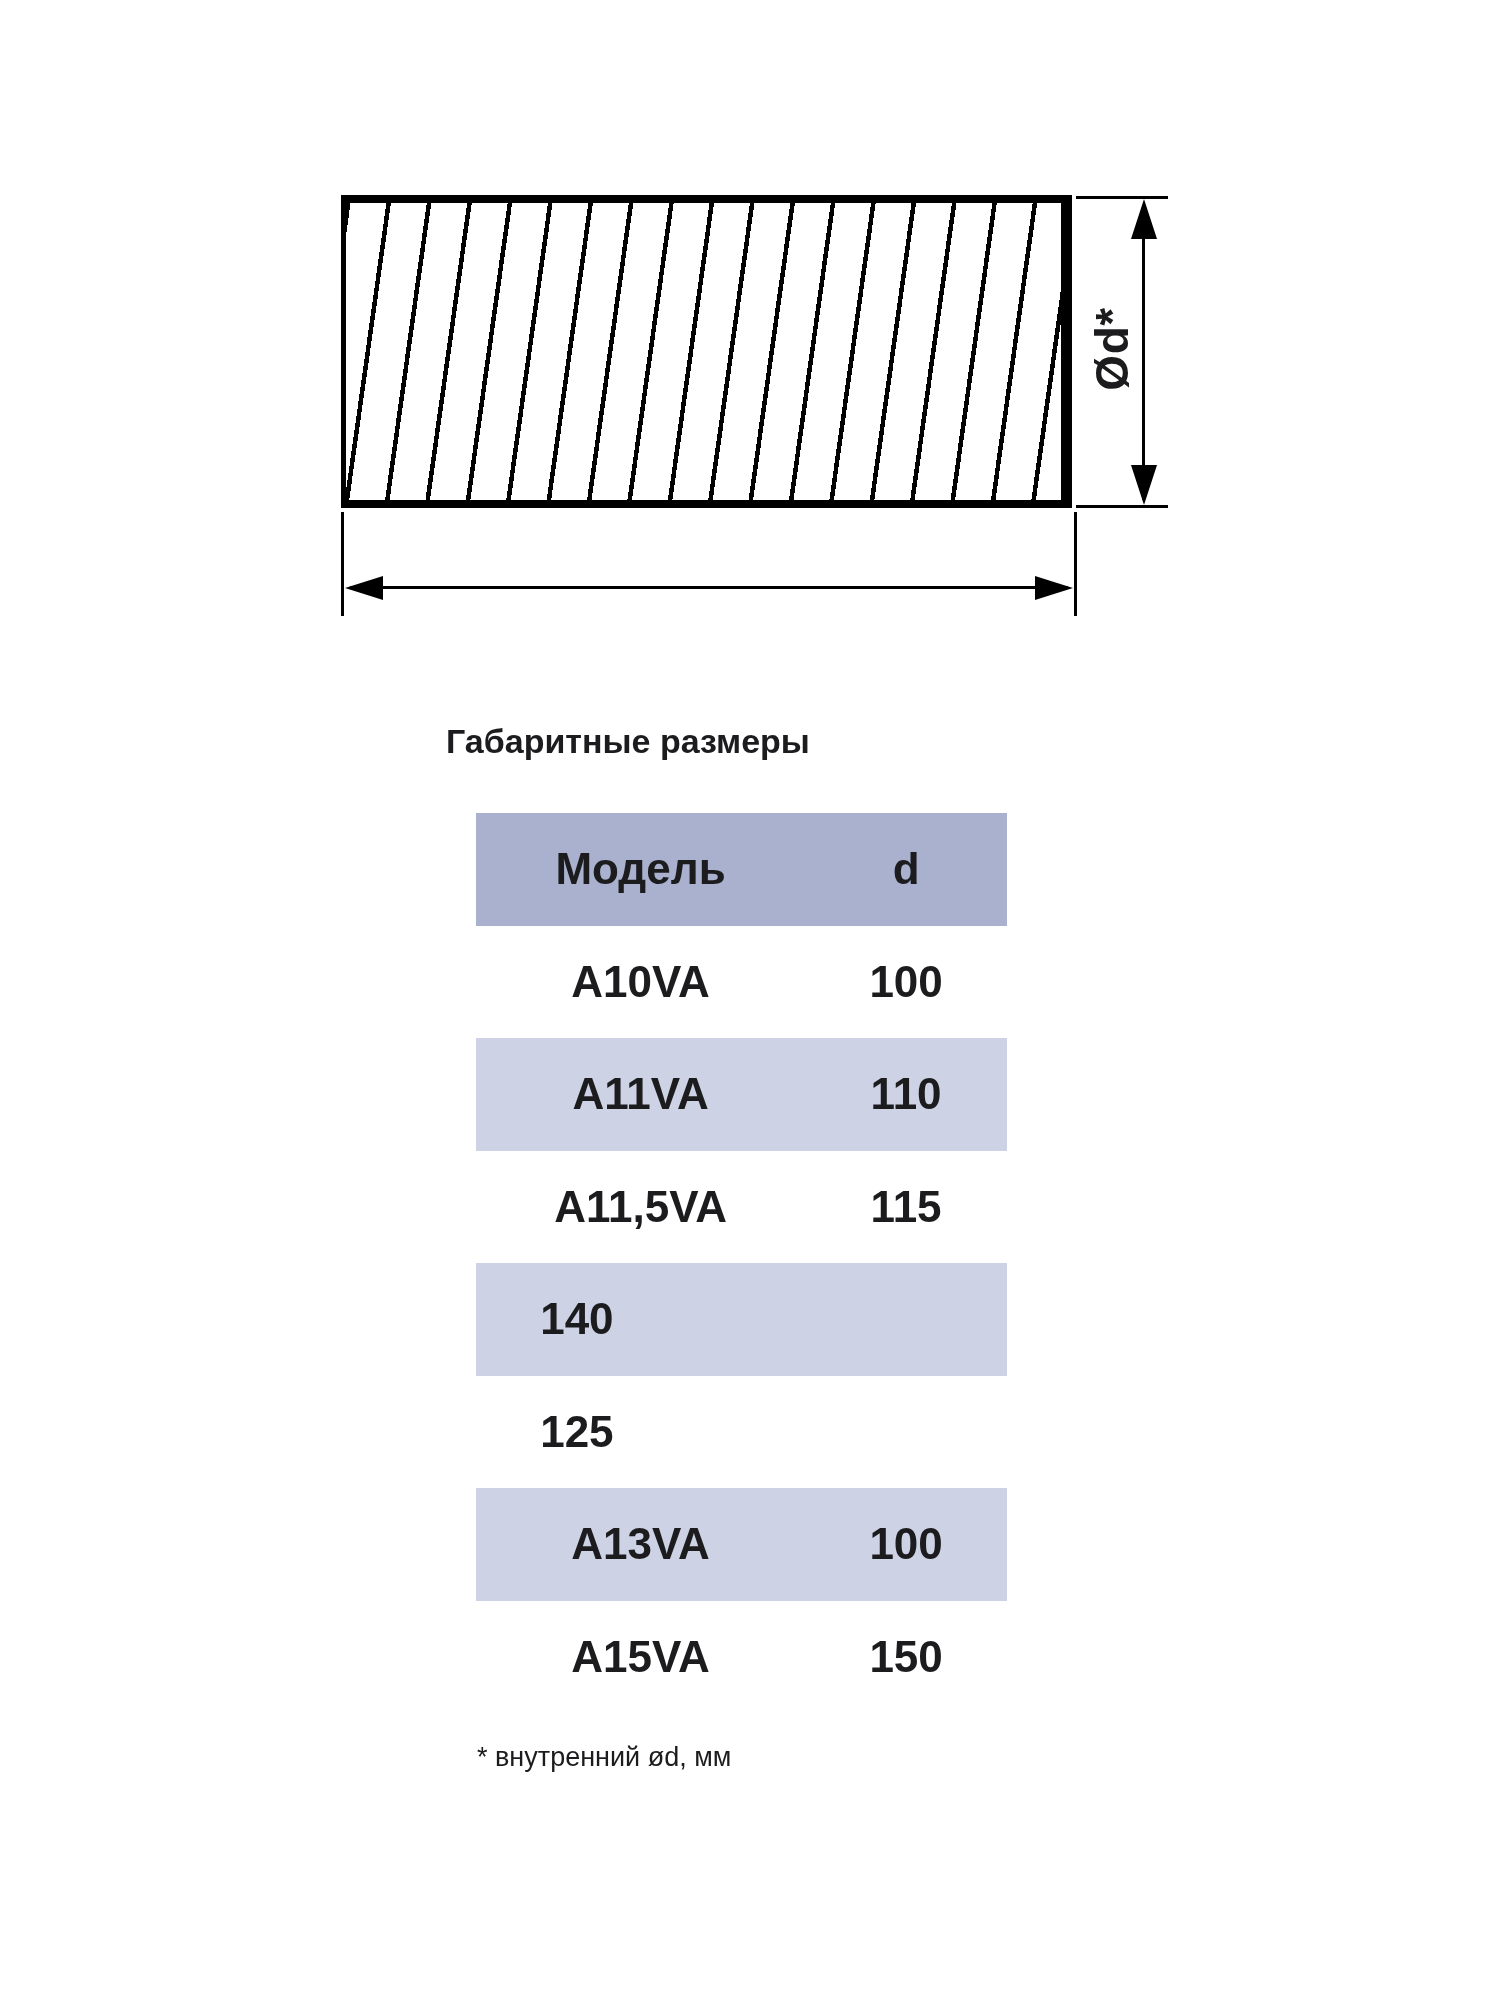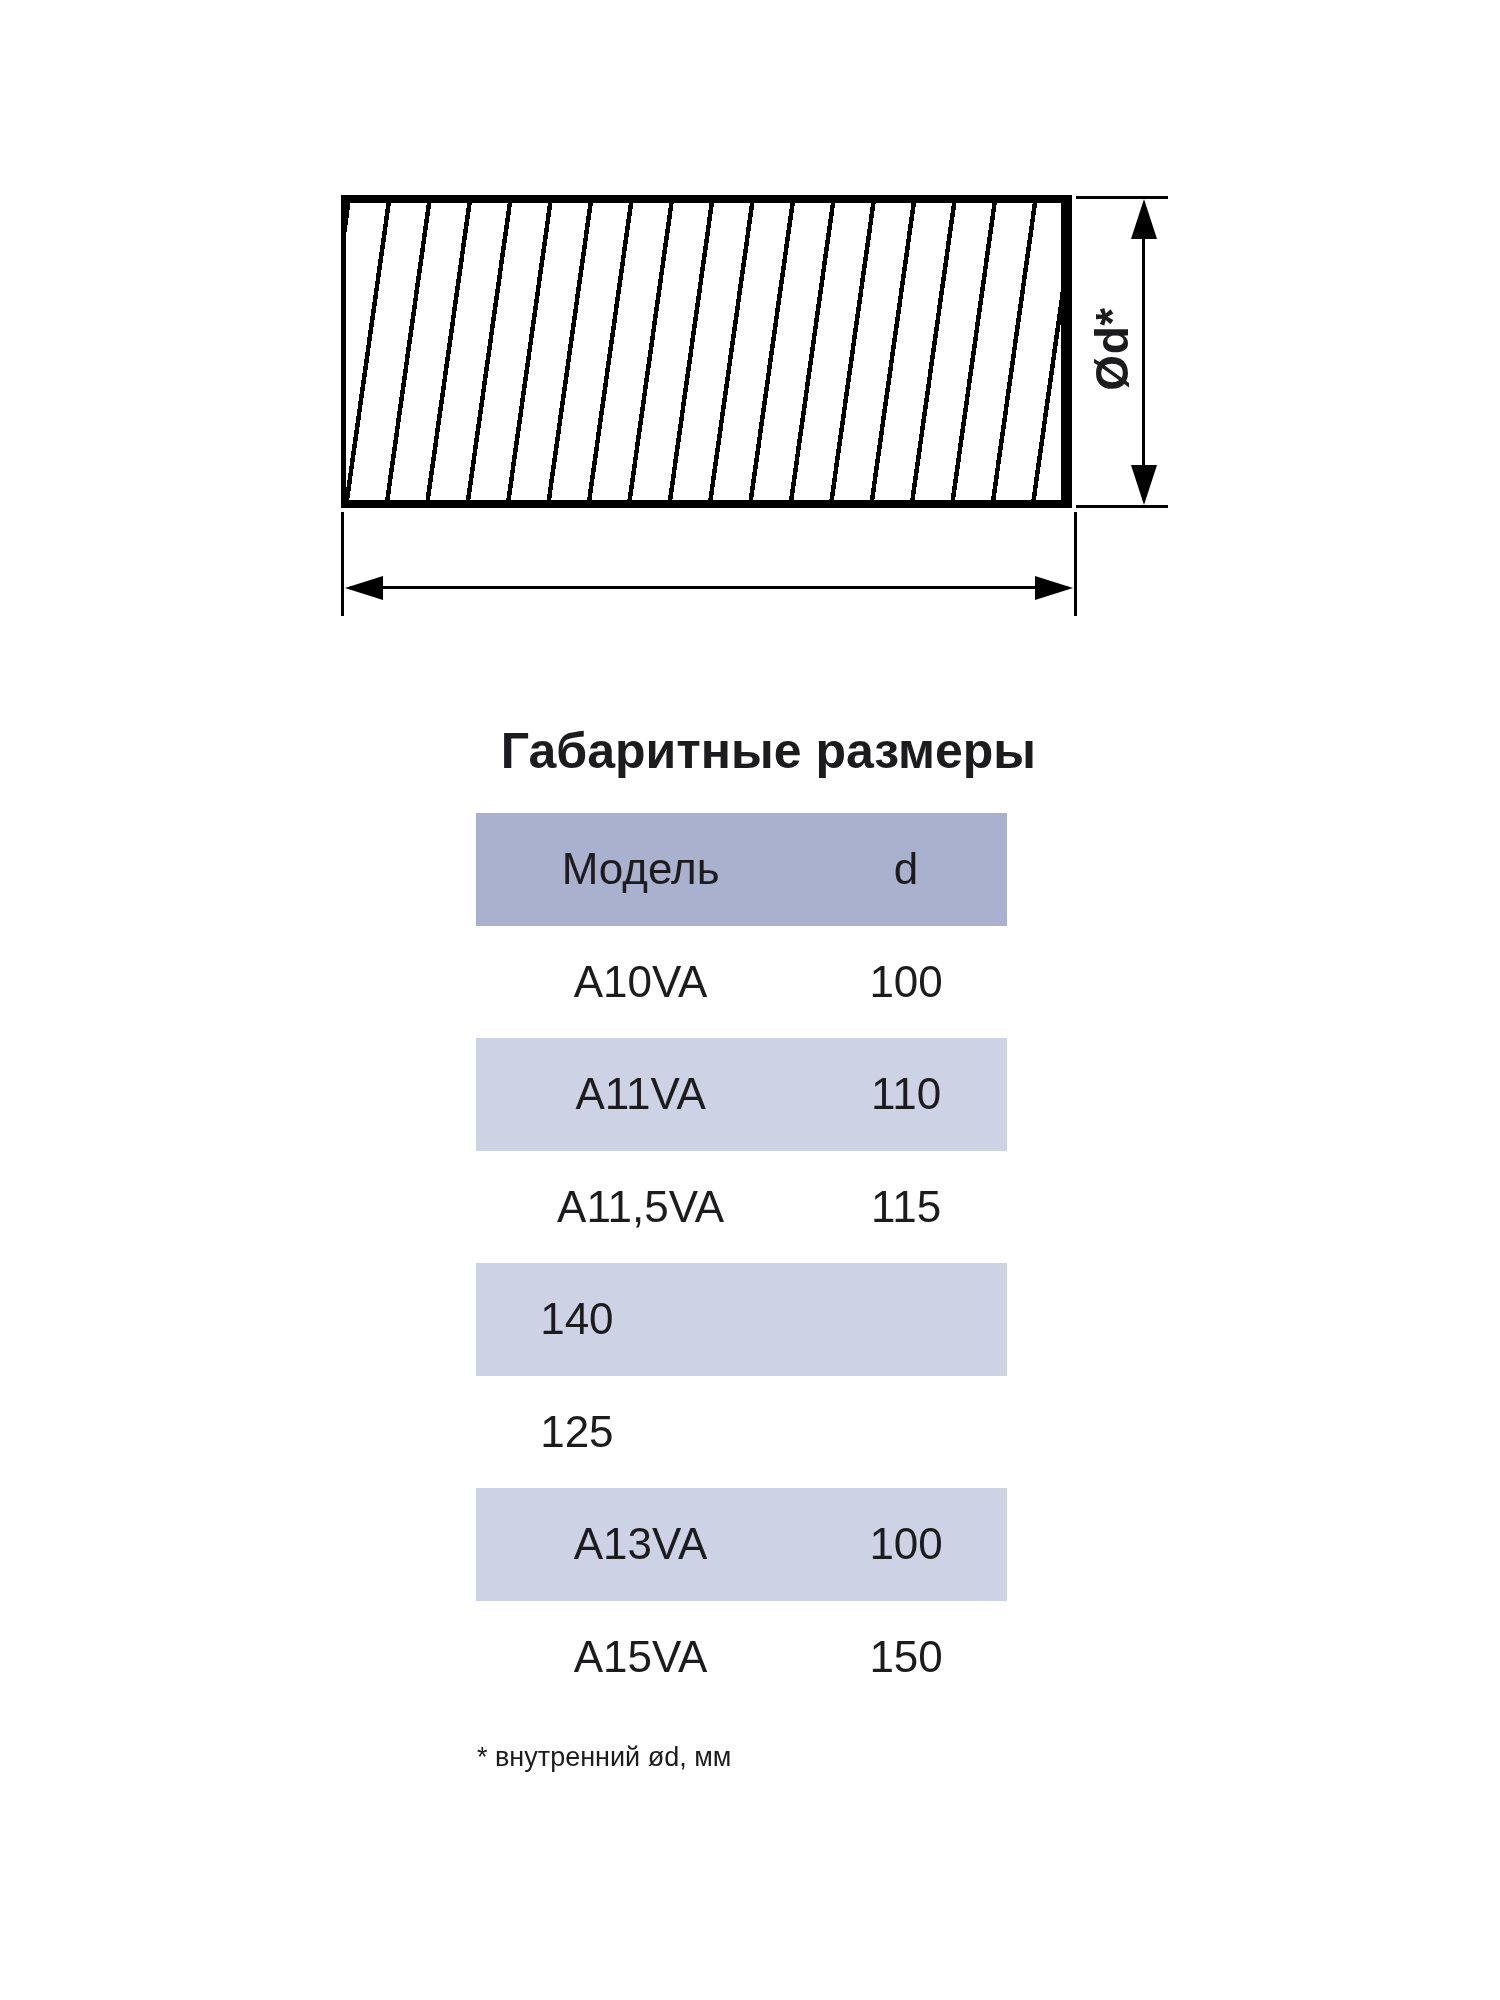--- a/index.html
+++ b/index.html
@@ -15,29 +15,29 @@
   .dim-label{position:absolute;font-weight:700;font-size:46px;letter-spacing:.5px;white-space:nowrap;}
   #l-label{left:400px;top:534px;width:620px;text-align:center;}
   #d-label{left:1112px;top:349px;transform:translate(-50%,-50%) rotate(-90deg);}
   .arr{position:absolute;width:0;height:0;}
   .arr-left {border-top:12px solid transparent;border-bottom:12px solid transparent;border-right:38px solid #000;}
   .arr-right{border-top:12px solid transparent;border-bottom:12px solid transparent;border-left:38px solid #000;}
   .arr-up   {border-left:13px solid transparent;border-right:13px solid transparent;border-bottom:40px solid #000;}
   .arr-down {border-left:13px solid transparent;border-right:13px solid transparent;border-top:40px solid #000;}
 
   
-  #table-title{position:absolute;left:446px;top:722px;width:590px;text-align:right;
-               font-size:50px;font-weight:600;}
+  #table-title{position:absolute;left:446px;top:722px;width:590px;text-align:left;
+               font-size:34px;font-weight:600;}
   .size-table{position:absolute;left:476px;top:813px;width:531px;}
   .trow{display:flex;height:112.5px;align-items:center;}
   .trow .cell{box-sizing:border-box;text-align:center;}
   .cell.model{width:62%;}
   .cell.dval{width:38%;}
   .thead{background:var(--header_bg,#a9b1ce);font-size:44px;font-weight:500;}
-  .trow{font-size:44px;font-weight:400;}
+  .trow{font-size:44px;font-weight:700;}
   .tbody .trow:nth-child(even){background:var(--row_alt_bg,#cdd2e5);}
 
   
   #footnote{position:absolute;left:477px;top:1742px;font-size:27px;font-weight:400;white-space:nowrap;}
 </style>
 </head>
 <body>
 
 <div id="page" style="--header_bg: #a9b1ce; --row_alt_bg: #cdd2e5; --text: #1c1c1e;">
 

